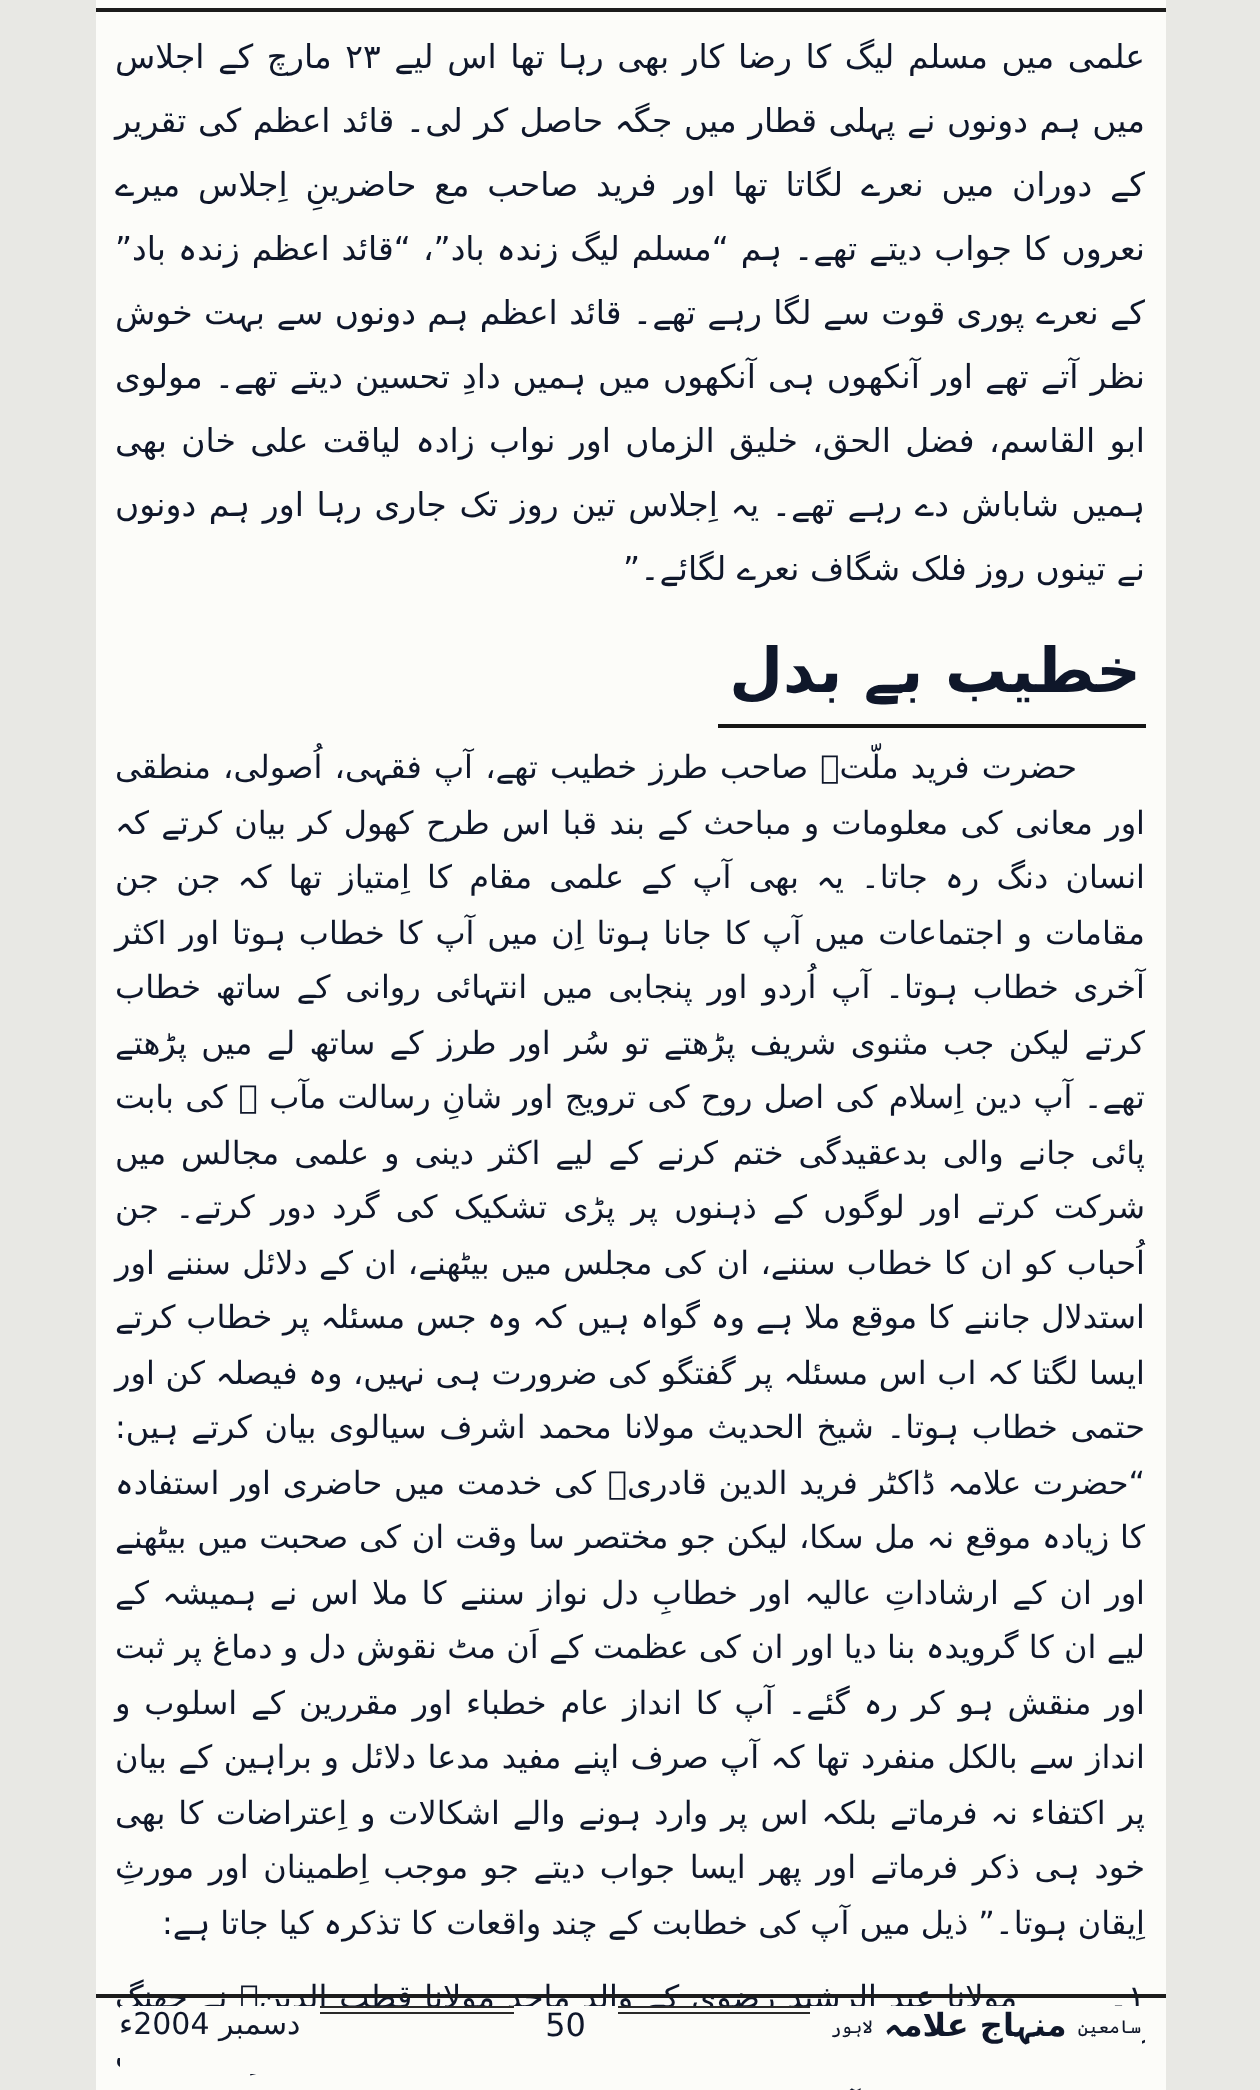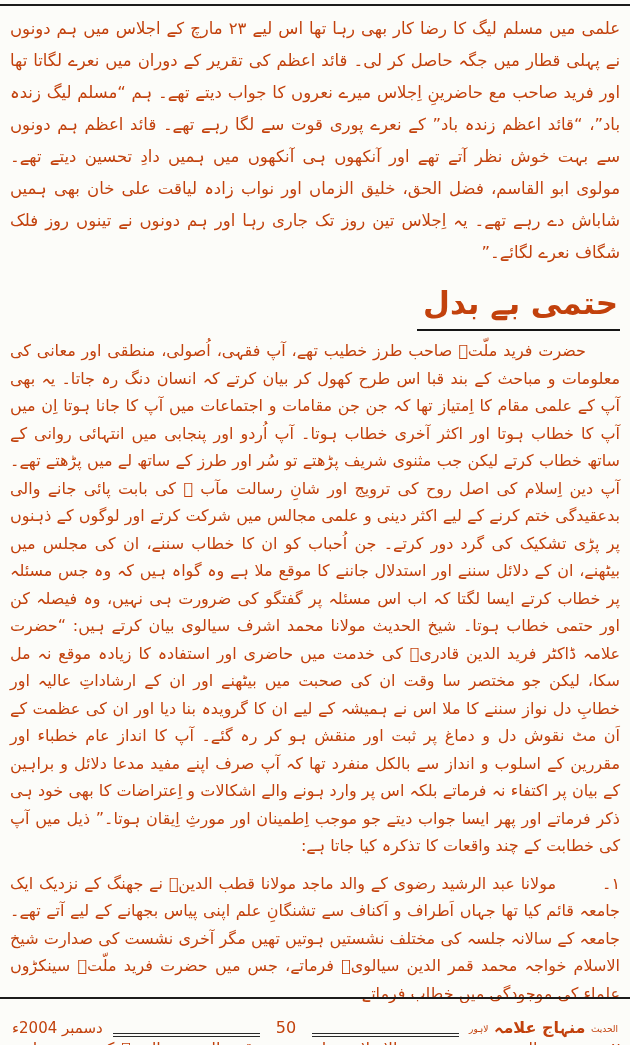--- a/index.html
+++ b/index.html
@@ -1,24 +1,24 @@
 <!DOCTYPE html>
 <html lang="ur" dir="rtl"><head>
 <meta charset="utf-8">
 <style>
   * { box-sizing: border-box; }
   html, body { margin: 0; padding: 0; background: #e8e8e4; }
   body { font-family: "DejaVu Sans", sans-serif; }
   .page {
     position: relative;
-    width: 630px;
+    width: 535px;
     height: 1045px;
     margin: 0 auto;
     background: #fcfcf9;
-    color: #c2410c;
+    color: #0f172a;
     overflow: hidden;
     direction: rtl;
     padding: 6px 10px 0 10px;
   }
   .top-rule {
     position: absolute;
     top: 4px; left: 0; right: 0;
     border-top: 2px solid #1c1c1c;
   }
   .intro {
@@ -58,58 +58,58 @@
     position: absolute;
     left: 0; right: 0; bottom: 46px;
     border-top: 2px solid #1c1c1c;
   }
   .footer {
     position: absolute;
     left: 12px; right: 12px; bottom: 8px;
     height: 34px;
     display: flex;
     direction: ltr;
-    align-items: flex-end;
+    align-items: flex-start;
     gap: 10px;
     background: #fcfcf9;
   }
   .f-line {
     flex: 1;
     height: 4px;
     border-top: 1.5px solid #2a2a2a;
     border-bottom: 1.5px solid #2a2a2a;
     max-width: 195px;
   }
   .f-date { font-size: 15px; white-space: nowrap; }
   .f-page { font-size: 16px; padding: 0 6px; }
   .f-mag { font-size: 16px; font-weight: bold; white-space: nowrap; direction: rtl; }
-  .f-mag .tiny { font-size: 9px; font-weight: normal; vertical-align: middle; }
+  .f-mag .tiny { font-size: 9px; font-weight: normal; vertical-align: middle; font-family: Liberation Serif, serif; }
 </style>
 </head>
 <body>
 
 <div class="page">
 
   <div class="top-rule"></div>
 
   <p class="intro">علمی میں مسلم لیگ کا رضا کار بھی رہا تھا اس لیے ۲۳ مارچ کے اجلاس میں ہم دونوں نے پہلی قطار میں جگہ حاصل کر لی۔ قائد اعظم کی تقریر کے دوران میں نعرے لگاتا تھا اور فرید صاحب مع حاضرینِ اِجلاس میرے نعروں کا جواب دیتے تھے۔ ہم “مسلم لیگ زندہ باد”، “قائد اعظم زندہ باد” کے نعرے پوری قوت سے لگا رہے تھے۔ قائد اعظم ہم دونوں سے بہت خوش نظر آتے تھے اور آنکھوں ہی آنکھوں میں ہمیں دادِ تحسین دیتے تھے۔ مولوی ابو القاسم، فضل الحق، خلیق الزماں اور نواب زادہ لیاقت علی خان بھی ہمیں شاباش دے رہے تھے۔ یہ اِجلاس تین روز تک جاری رہا اور ہم دونوں نے تینوں روز فلک شگاف نعرے لگائے۔”</p>
 
   <div class="heading-wrap">
-    <span class="heading">حتمی بے بدل</span>
+    <span class="heading">خطیب بے بدل</span>
   </div>
 
   <p class="main-para">حضرت فرید ملّتؒ صاحب طرز خطیب تھے، آپ فقہی، اُصولی، منطقی اور معانی کی معلومات و مباحث کے بند قبا اس طرح کھول کر بیان کرتے کہ انسان دنگ رہ جاتا۔ یہ بھی آپ کے علمی مقام کا اِمتیاز تھا کہ جن جن مقامات و اجتماعات میں آپ کا جانا ہوتا اِن میں آپ کا خطاب ہوتا اور اکثر آخری خطاب ہوتا۔ آپ اُردو اور پنجابی میں انتہائی روانی کے ساتھ خطاب کرتے لیکن جب مثنوی شریف پڑھتے تو سُر اور طرز کے ساتھ لے میں پڑھتے تھے۔ آپ دین اِسلام کی اصل روح کی ترویج اور شانِ رسالت مآب ﷺ کی بابت پائی جانے والی بدعقیدگی ختم کرنے کے لیے اکثر دینی و علمی مجالس میں شرکت کرتے اور لوگوں کے ذہنوں پر پڑی تشکیک کی گرد دور کرتے۔ جن اُحباب کو ان کا خطاب سننے، ان کی مجلس میں بیٹھنے، ان کے دلائل سننے اور استدلال جاننے کا موقع ملا ہے وہ گواہ ہیں کہ وہ جس مسئلہ پر خطاب کرتے ایسا لگتا کہ اب اس مسئلہ پر گفتگو کی ضرورت ہی نہیں، وہ فیصلہ کن اور حتمی خطاب ہوتا۔ شیخ الحدیث مولانا محمد اشرف سیالوی بیان کرتے ہیں: “حضرت علامہ ڈاکٹر فرید الدین قادریؒ کی خدمت میں حاضری اور استفادہ کا زیادہ موقع نہ مل سکا، لیکن جو مختصر سا وقت ان کی صحبت میں بیٹھنے اور ان کے ارشاداتِ عالیہ اور خطابِ دل نواز سننے کا ملا اس نے ہمیشہ کے لیے ان کا گرویدہ بنا دیا اور ان کی عظمت کے اَن مٹ نقوش دل و دماغ پر ثبت اور منقش ہو کر رہ گئے۔ آپ کا انداز عام خطباء اور مقررین کے اسلوب و انداز سے بالکل منفرد تھا کہ آپ صرف اپنے مفید مدعا دلائل و براہین کے بیان پر اکتفاء نہ فرماتے بلکہ اس پر وارد ہونے والے اشکالات و اِعتراضات کا بھی خود ہی ذکر فرماتے اور پھر ایسا جواب دیتے جو موجب اِطمینان اور مورثِ اِیقان ہوتا۔” ذیل میں آپ کی خطابت کے چند واقعات کا تذکرہ کیا جاتا ہے:</p>
 
   <p class="item"><span class="num">۱۔</span><span class="gap"></span><span>مولانا عبد الرشید رضوی کے والد ماجد مولانا قطب الدینؒ نے جھنگ کے نزدیک ایک جامعہ قائم کیا تھا جہاں اَطراف و اَکناف سے تشنگانِ علم اپنی پیاس بجھانے کے لیے آتے تھے۔ جامعہ کے سالانہ جلسہ کی مختلف نشستیں ہوتیں تھیں مگر آخری نشست کی صدارت شیخ الاسلام خواجہ محمد قمر الدین سیالویؒ فرماتے، جس میں حضرت فرید ملّتؒ سینکڑوں علماء کی موجودگی میں خطاب فرماتے۔</span></p>
 
   <p class="item"><span class="num">۲۔</span><span class="gap"></span><span>سیال شریف میں شیخ الاسلام خواجہ محمد قمر الدین سیالویؒ کی زیر صدارت ہونے والے عرس مبارک کی تقریب میں ملک کے گوشے گوشے سے مشائخ عظام اور جید علماء شریک ہوتے۔ جب مجلس اپنے عروج پر ہوتی تو شیخ الاسلام ہزاروں علماء و سامعین کی موجودگی میں حضرت فریدِ ملّتؒ کو خطاب کے لیے حکم فرماتے۔ آپ کا خطاب آخری ہوتا اور بعض اوقات صرف آپ ہی کا خطاب ہوتا، اور اس کے بعد شیخ الاسلام کلماتِ تحسین فرماتے۔</span></p>
 
   <div class="footer-rule"></div>
 
   <div class="footer">
     <span class="f-date">دسمبر 2004ء</span>
     <span class="f-line"></span>
     <span class="f-page">50</span>
     <span class="f-line"></span>
-    <span class="f-mag"><span class="tiny">الحدیث</span> <span>منہاج علامہ</span> <span class="tiny">لاہور</span></span>
+    <span class="f-mag"><span class="tiny">سامعین</span> <span>منہاج علامہ</span> <span class="tiny">لاہور</span></span>
   </div>
 
 </div>
 
 </body></html>

